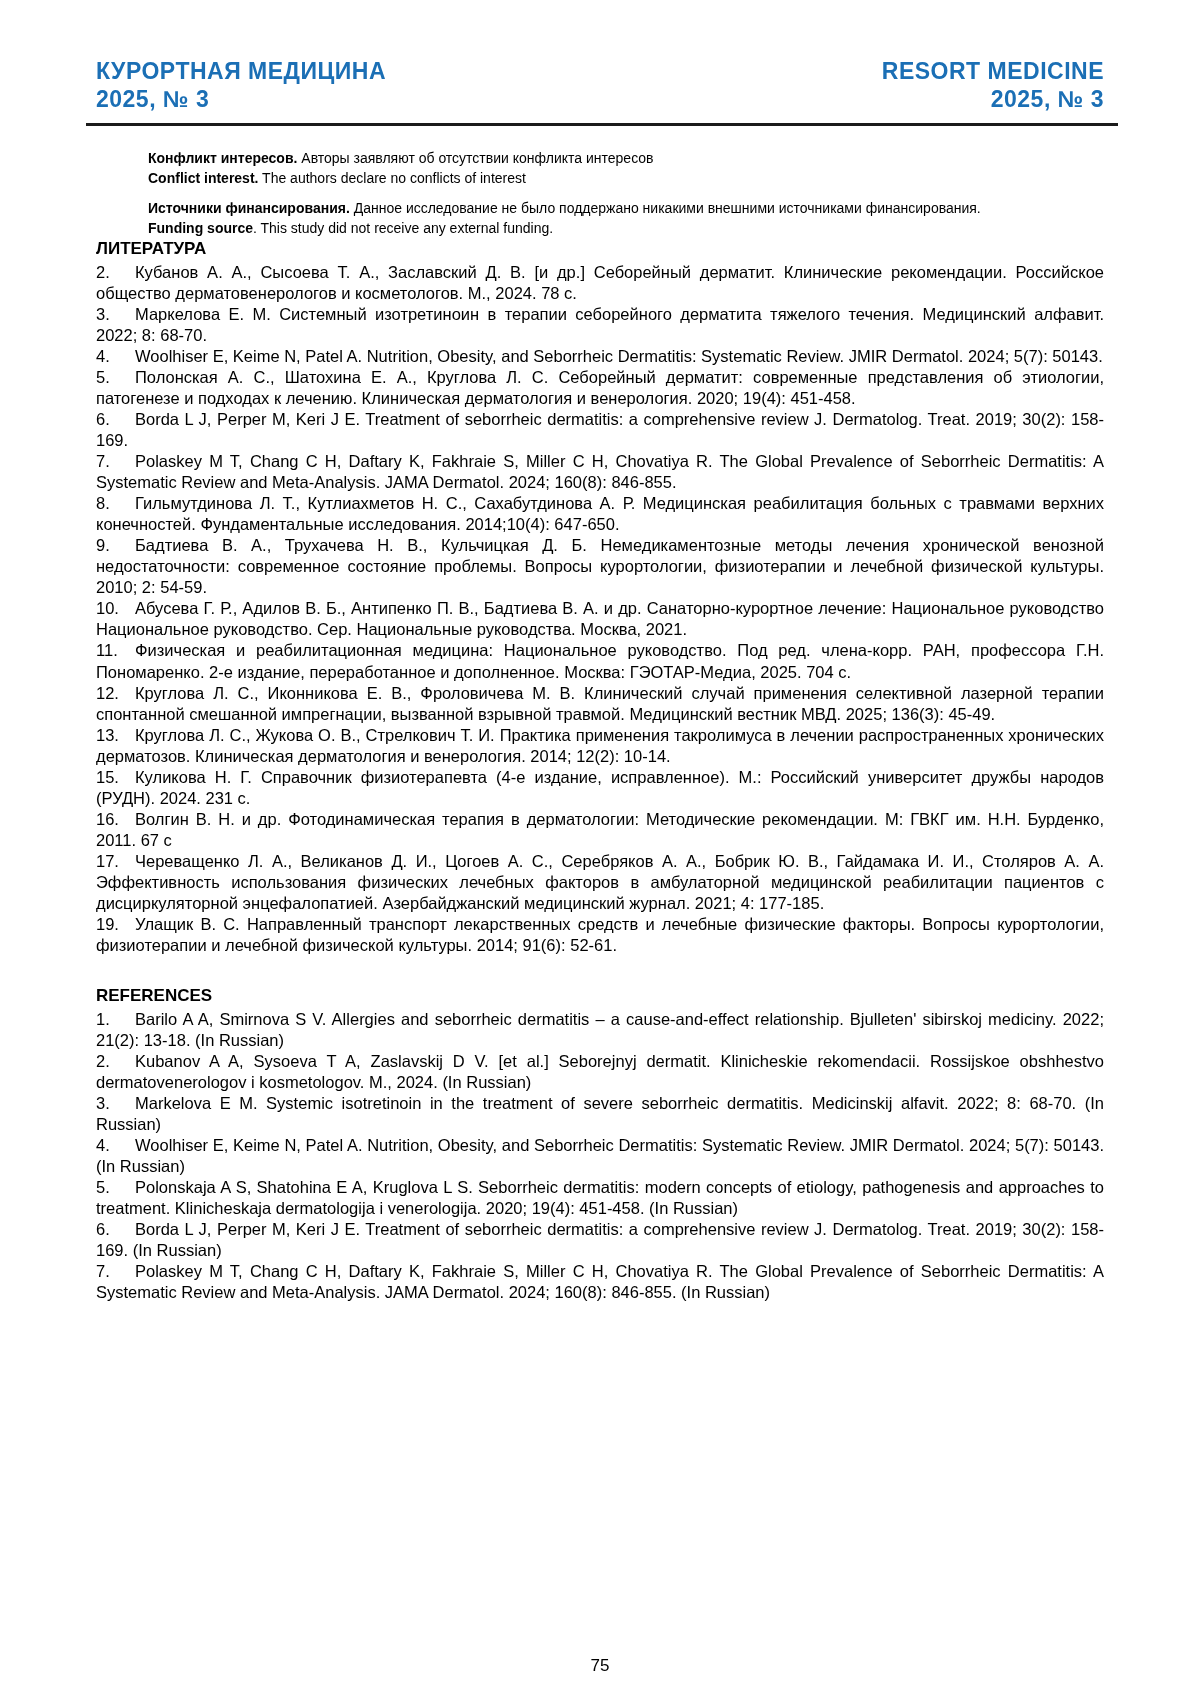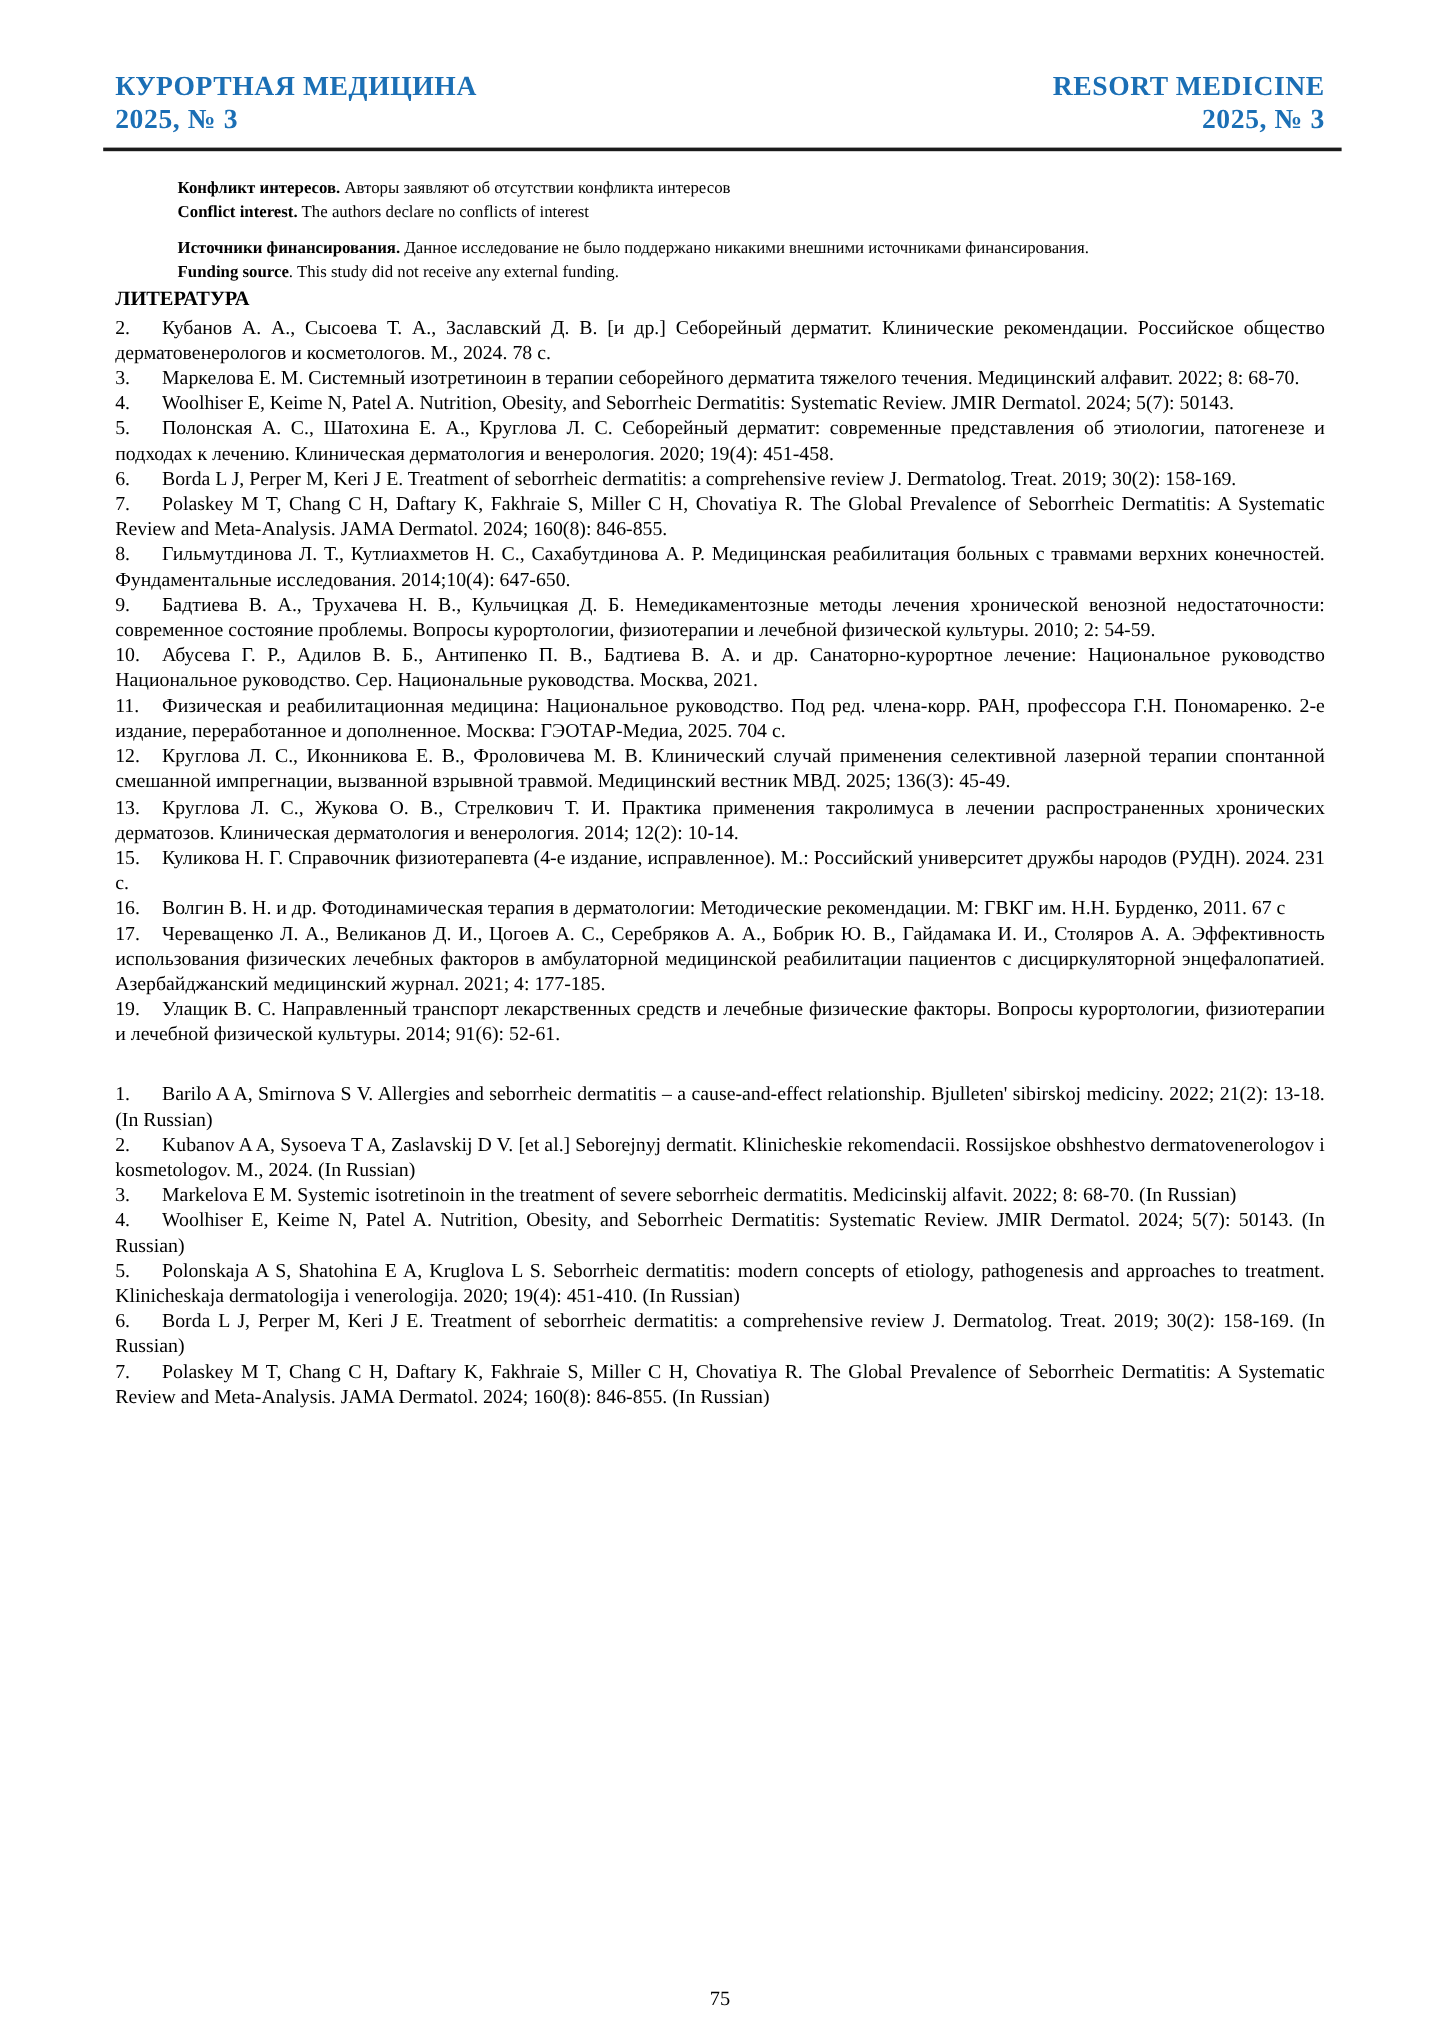--- a/index.html
+++ b/index.html
@@ -7,21 +7,21 @@
     padding: 0;
     background: #ffffff;
   }
   .page {
     position: relative;
     width: 1200px;
     height: 1697px;
     box-sizing: border-box;
     padding: 58px 96px 0 96px;
     background: #ffffff;
-    font-family: Liberation Serif, serif;
+    font-family: Liberation Sans, sans-serif;
     color: #000000;
     overflow: hidden;
   }
   
   .header-row {
     display: flex;
     justify-content: space-between;
     align-items: baseline;
     color: var(--accent, #1b6fb5);
     font-weight: bold;
@@ -116,26 +116,27 @@
         <p class="ref-item"><span class="ref-num">12.</span><span>Круглова Л. С., Иконникова Е. В., Фроловичева М. В. Клинический случай применения селективной лазерной терапии спонтанной смешанной импрегнации, вызванной взрывной травмой. Медицинский вестник МВД. 2025; 136(3): 45-49.</span></p>
         <p class="ref-item"><span class="ref-num">13.</span><span>Круглова Л. С., Жукова О. В., Стрелкович Т. И. Практика применения такролимуса в лечении распространенных хронических дерматозов. Клиническая дерматология и венерология. 2014; 12(2): 10-14.</span></p>
         <p class="ref-item"><span class="ref-num">15.</span><span>Куликова Н. Г. Справочник физиотерапевта (4-е издание, исправленное). М.: Российский университет дружбы народов (РУДН). 2024. 231 с.</span></p>
         <p class="ref-item"><span class="ref-num">16.</span><span>Волгин В. Н. и др. Фотодинамическая терапия в дерматологии: Методические рекомендации. М: ГВКГ им. Н.Н. Бурденко, 2011. 67 с</span></p>
         <p class="ref-item"><span class="ref-num">17.</span><span>Череващенко Л. А., Великанов Д. И., Цогоев А. С., Серебряков А. А., Бобрик Ю. В., Гайдамака И. И., Столяров А. А. Эффективность использования физических лечебных факторов в амбулаторной медицинской реабилитации пациентов с дисциркуляторной энцефалопатией. Азербайджанский медицинский журнал. 2021; 4: 177-185.</span></p>
         <p class="ref-item"><span class="ref-num">19.</span><span>Улащик В. С. Направленный транспорт лекарственных средств и лечебные физические факторы. Вопросы курортологии, физиотерапии и лечебной физической культуры. 2014; 91(6): 52-61.</span></p>
       </div>
   </section>
 
   <section class="ref-section refs-section">
+    <h2 class="ref-heading">REFERENCES</h2>
     <div id="ref-list">
         <p class="ref-item"><span class="ref-num">1.</span><span>Barilo A A, Smirnova S V. Allergies and seborrheic dermatitis – a cause-and-effect relationship. Bjulleten' sibirskoj mediciny. 2022; 21(2): 13-18. (In Russian)</span></p>
         <p class="ref-item"><span class="ref-num">2.</span><span>Kubanov A A, Sysoeva T A, Zaslavskij D V. [et al.] Seborejnyj dermatit. Klinicheskie rekomendacii. Rossijskoe obshhestvo dermatovenerologov i kosmetologov. M., 2024. (In Russian)</span></p>
         <p class="ref-item"><span class="ref-num">3.</span><span>Markelova E M. Systemic isotretinoin in the treatment of severe seborrheic dermatitis. Medicinskij alfavit. 2022; 8: 68-70. (In Russian)</span></p>
         <p class="ref-item"><span class="ref-num">4.</span><span>Woolhiser E, Keime N, Patel A. Nutrition, Obesity, and Seborrheic Dermatitis: Systematic Review. JMIR Dermatol. 2024; 5(7): 50143. (In Russian)</span></p>
-        <p class="ref-item"><span class="ref-num">5.</span><span>Polonskaja A S, Shatohina E A, Kruglova L S. Seborrheic dermatitis: modern concepts of etiology, pathogenesis and approaches to treatment. Klinicheskaja dermatologija i venerologija. 2020; 19(4): 451-410. (In Russian)</span></p>
+        <p class="ref-item"><span class="ref-num">5.</span><span>Polonskaja A S, Shatohina E A, Kruglova L S. Seborrheic dermatitis: modern concepts of etiology, pathogenesis and approaches to treatment. Klinicheskaja dermatologija i venerologija. 2020; 19(4): 451-458. (In Russian)</span></p>
         <p class="ref-item"><span class="ref-num">6.</span><span>Borda L J, Perper M, Keri J E. Treatment of seborrheic dermatitis: a comprehensive review J. Dermatolog. Treat. 2019; 30(2): 158-169. (In Russian)</span></p>
         <p class="ref-item"><span class="ref-num">7.</span><span>Polaskey M T, Chang C H, Daftary K, Fakhraie S, Miller C H, Chovatiya R. The Global Prevalence of Seborrheic Dermatitis: A Systematic Review and Meta-Analysis. JAMA Dermatol. 2024; 160(8): 846-855. (In Russian)</span></p>
       </div>
   </section>
 
   <footer class="page-footer">
     <span>75</span>
   </footer>
 
 </div>

